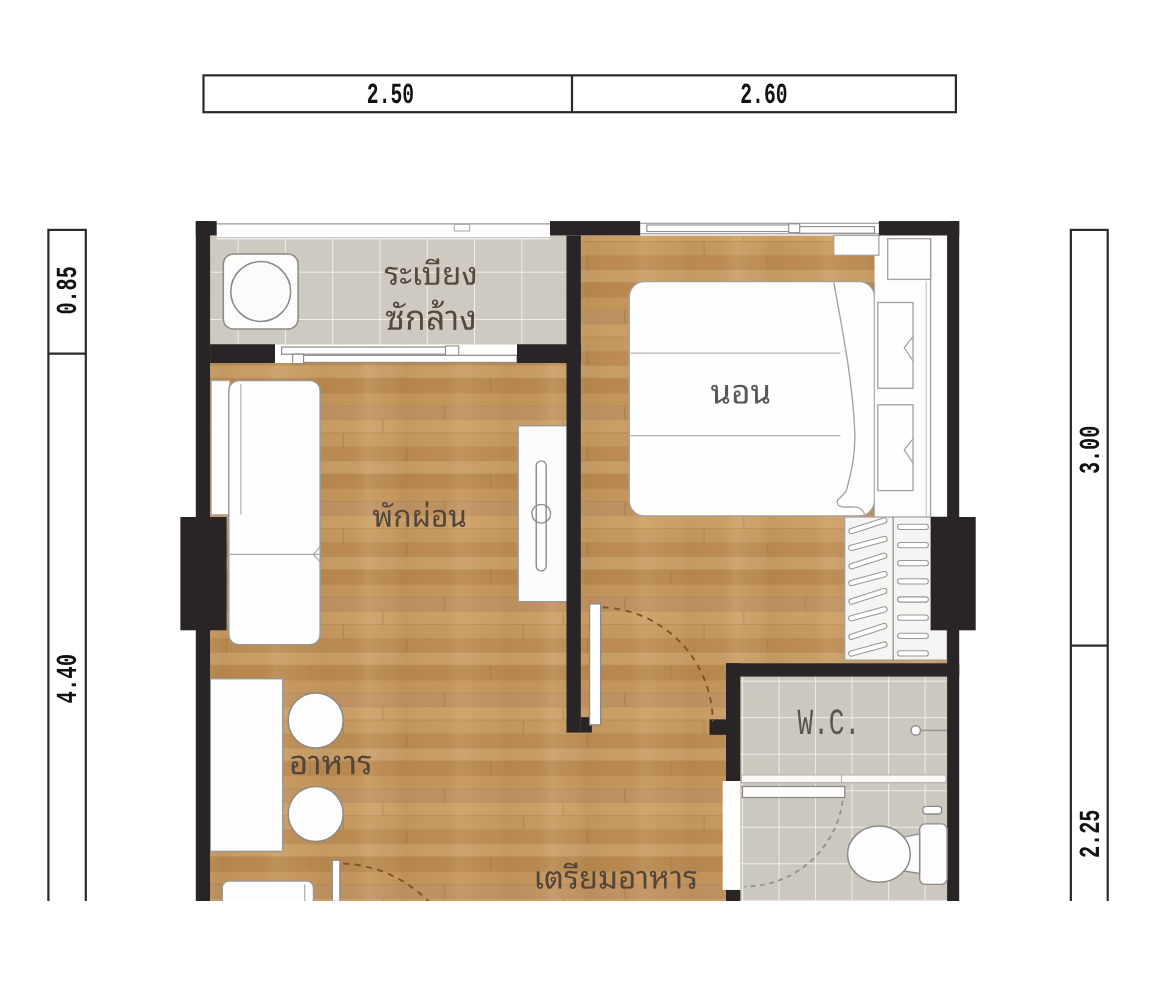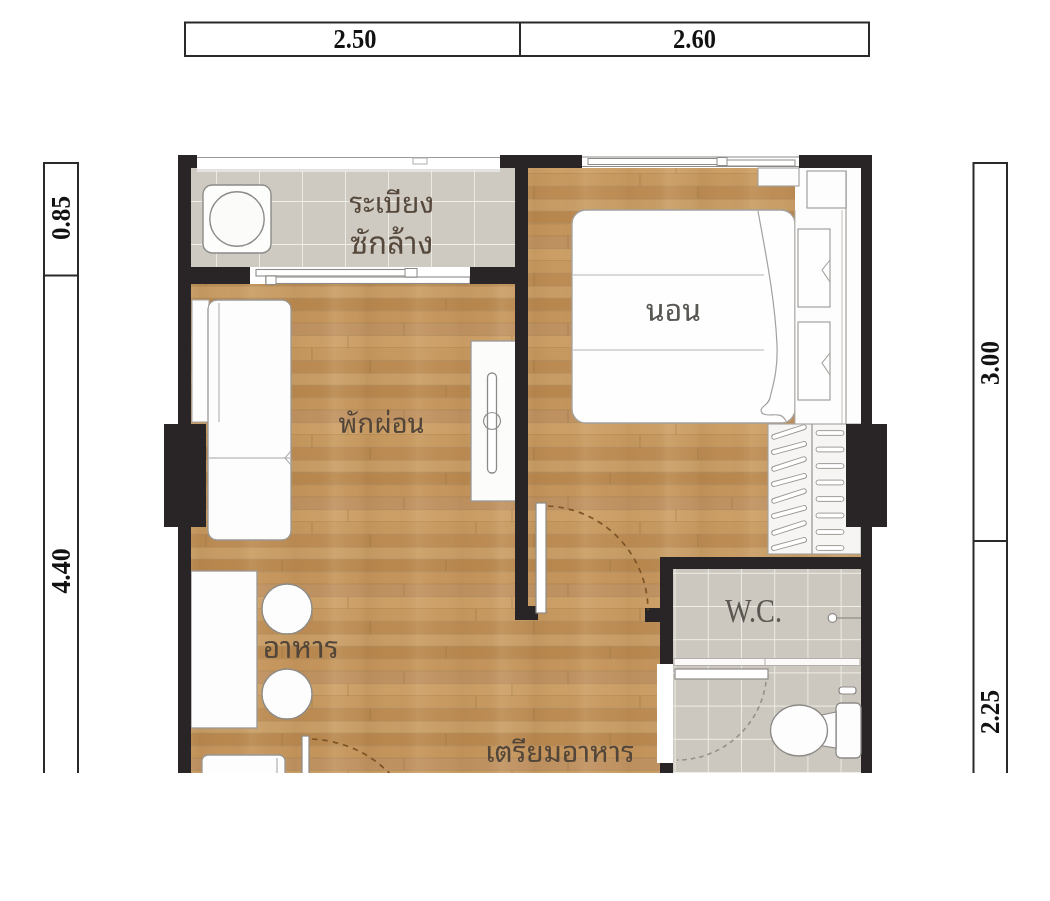--- a/index.html
+++ b/index.html
@@ -1,17 +1,17 @@
 <!DOCTYPE html>
 <html><head>
 <meta charset="utf-8">
 <style>
   html,body{margin:0;padding:0;background:#ffffff;}
   .wrap{position:relative;width:1050px;height:773px;background:#fff;overflow:hidden;
-        font-family:Liberation Serif, serif;}
+        font-family:Liberation Mono, monospace;margin-top:46px;}
 </style>
 </head>
 <body>
 <div class="wrap">
 <svg width="1050" height="901" viewBox="0 0 1050 901" xmlns="http://www.w3.org/2000/svg">
   <defs>
     <pattern id="wood" width="164" height="87" patternUnits="userSpaceOnUse">
       <rect width="164" height="12.4" y="0" fill="#c69960"></rect>
       <rect width="164" height="12.5" y="12.4" fill="#bc8c54"></rect>
       <rect width="164" height="12.4" y="24.9" fill="#c89d66"></rect>

